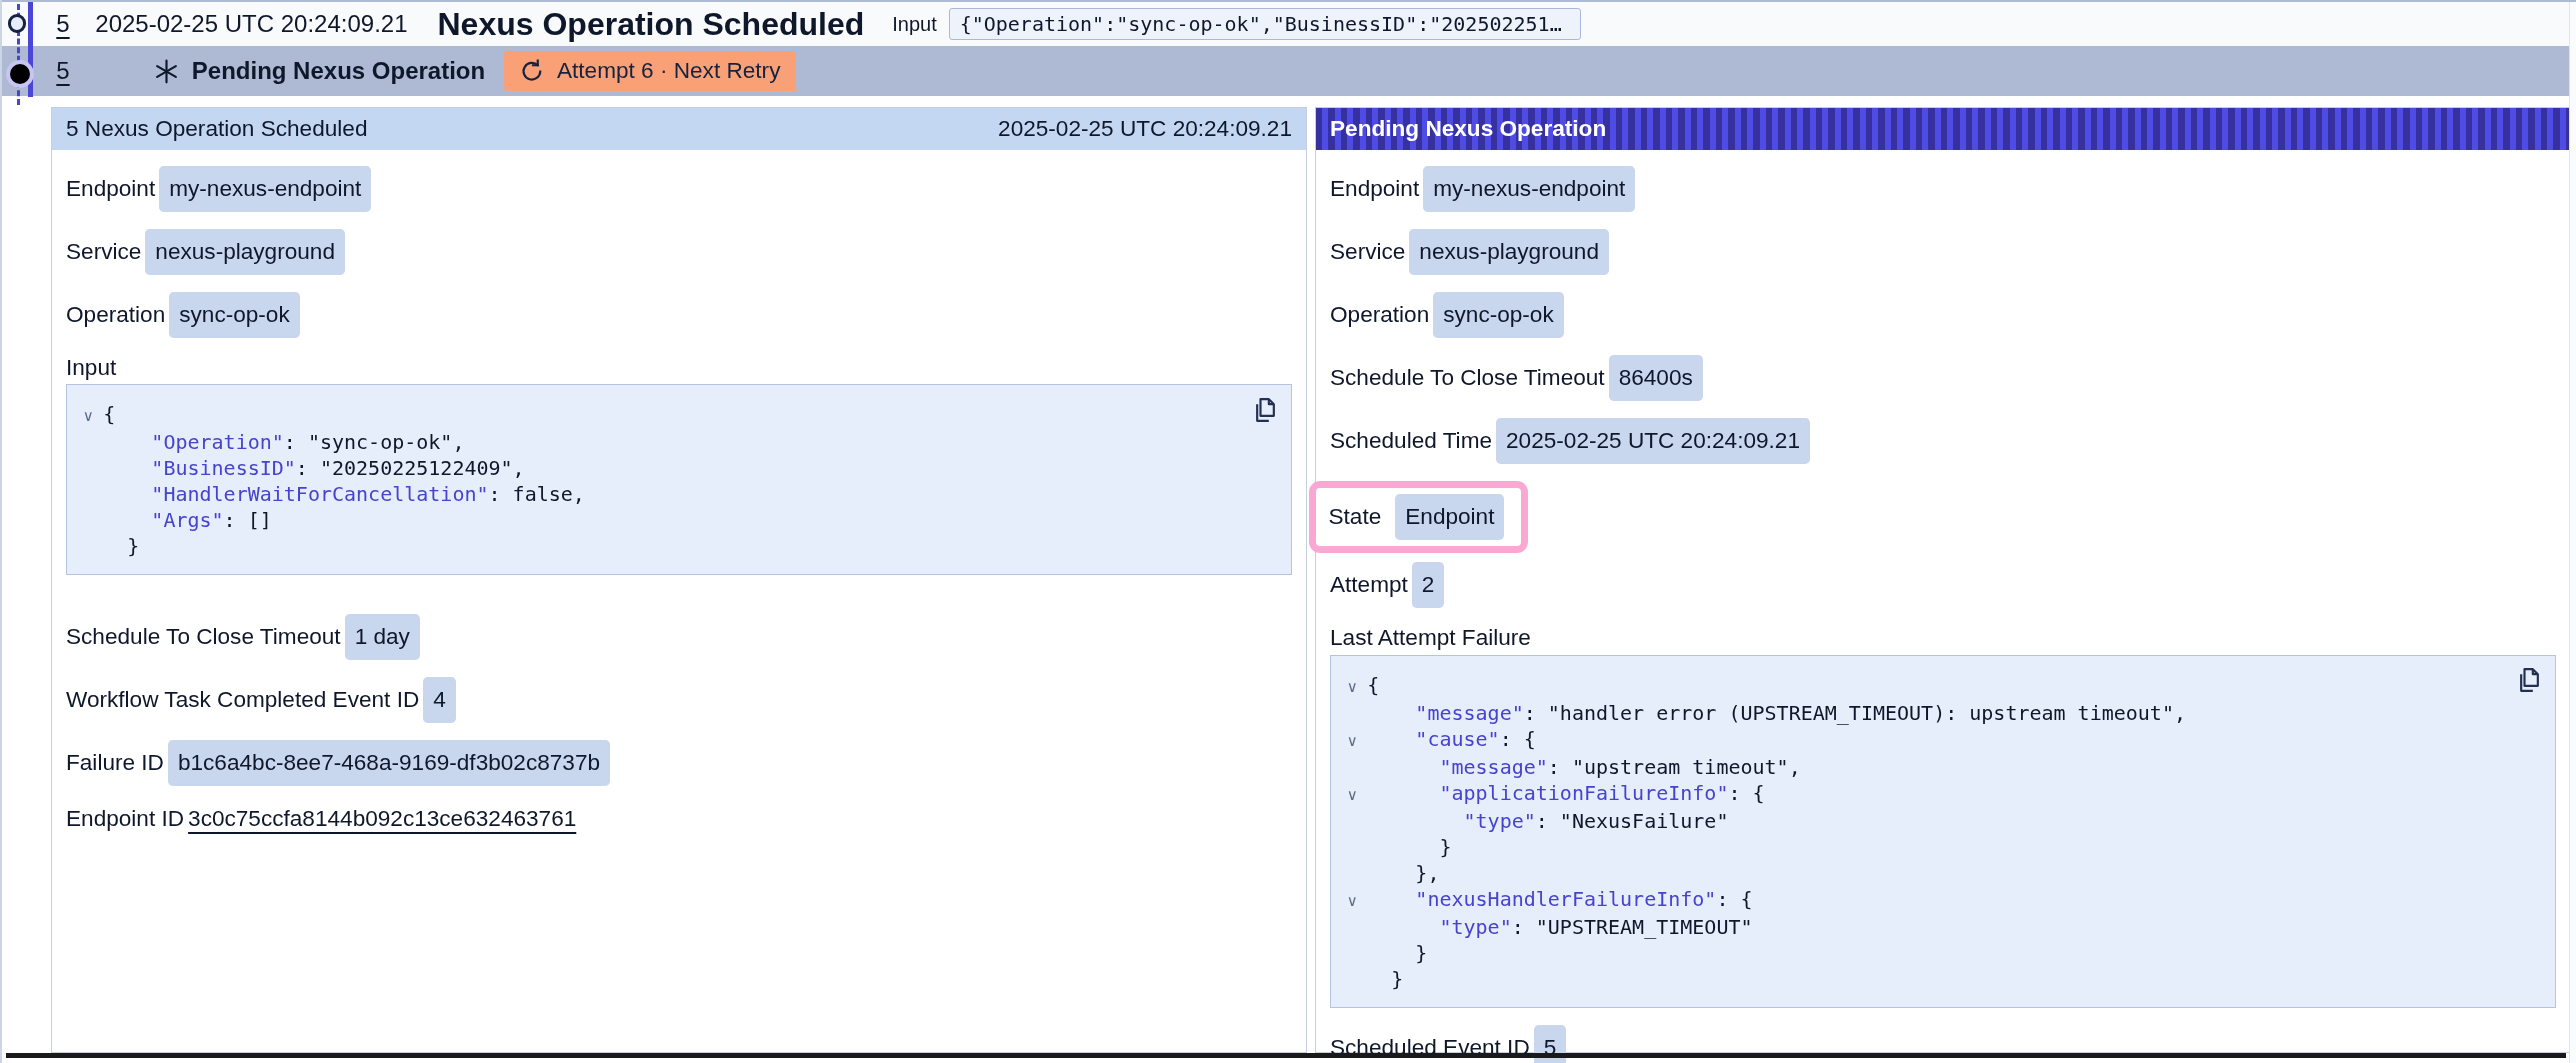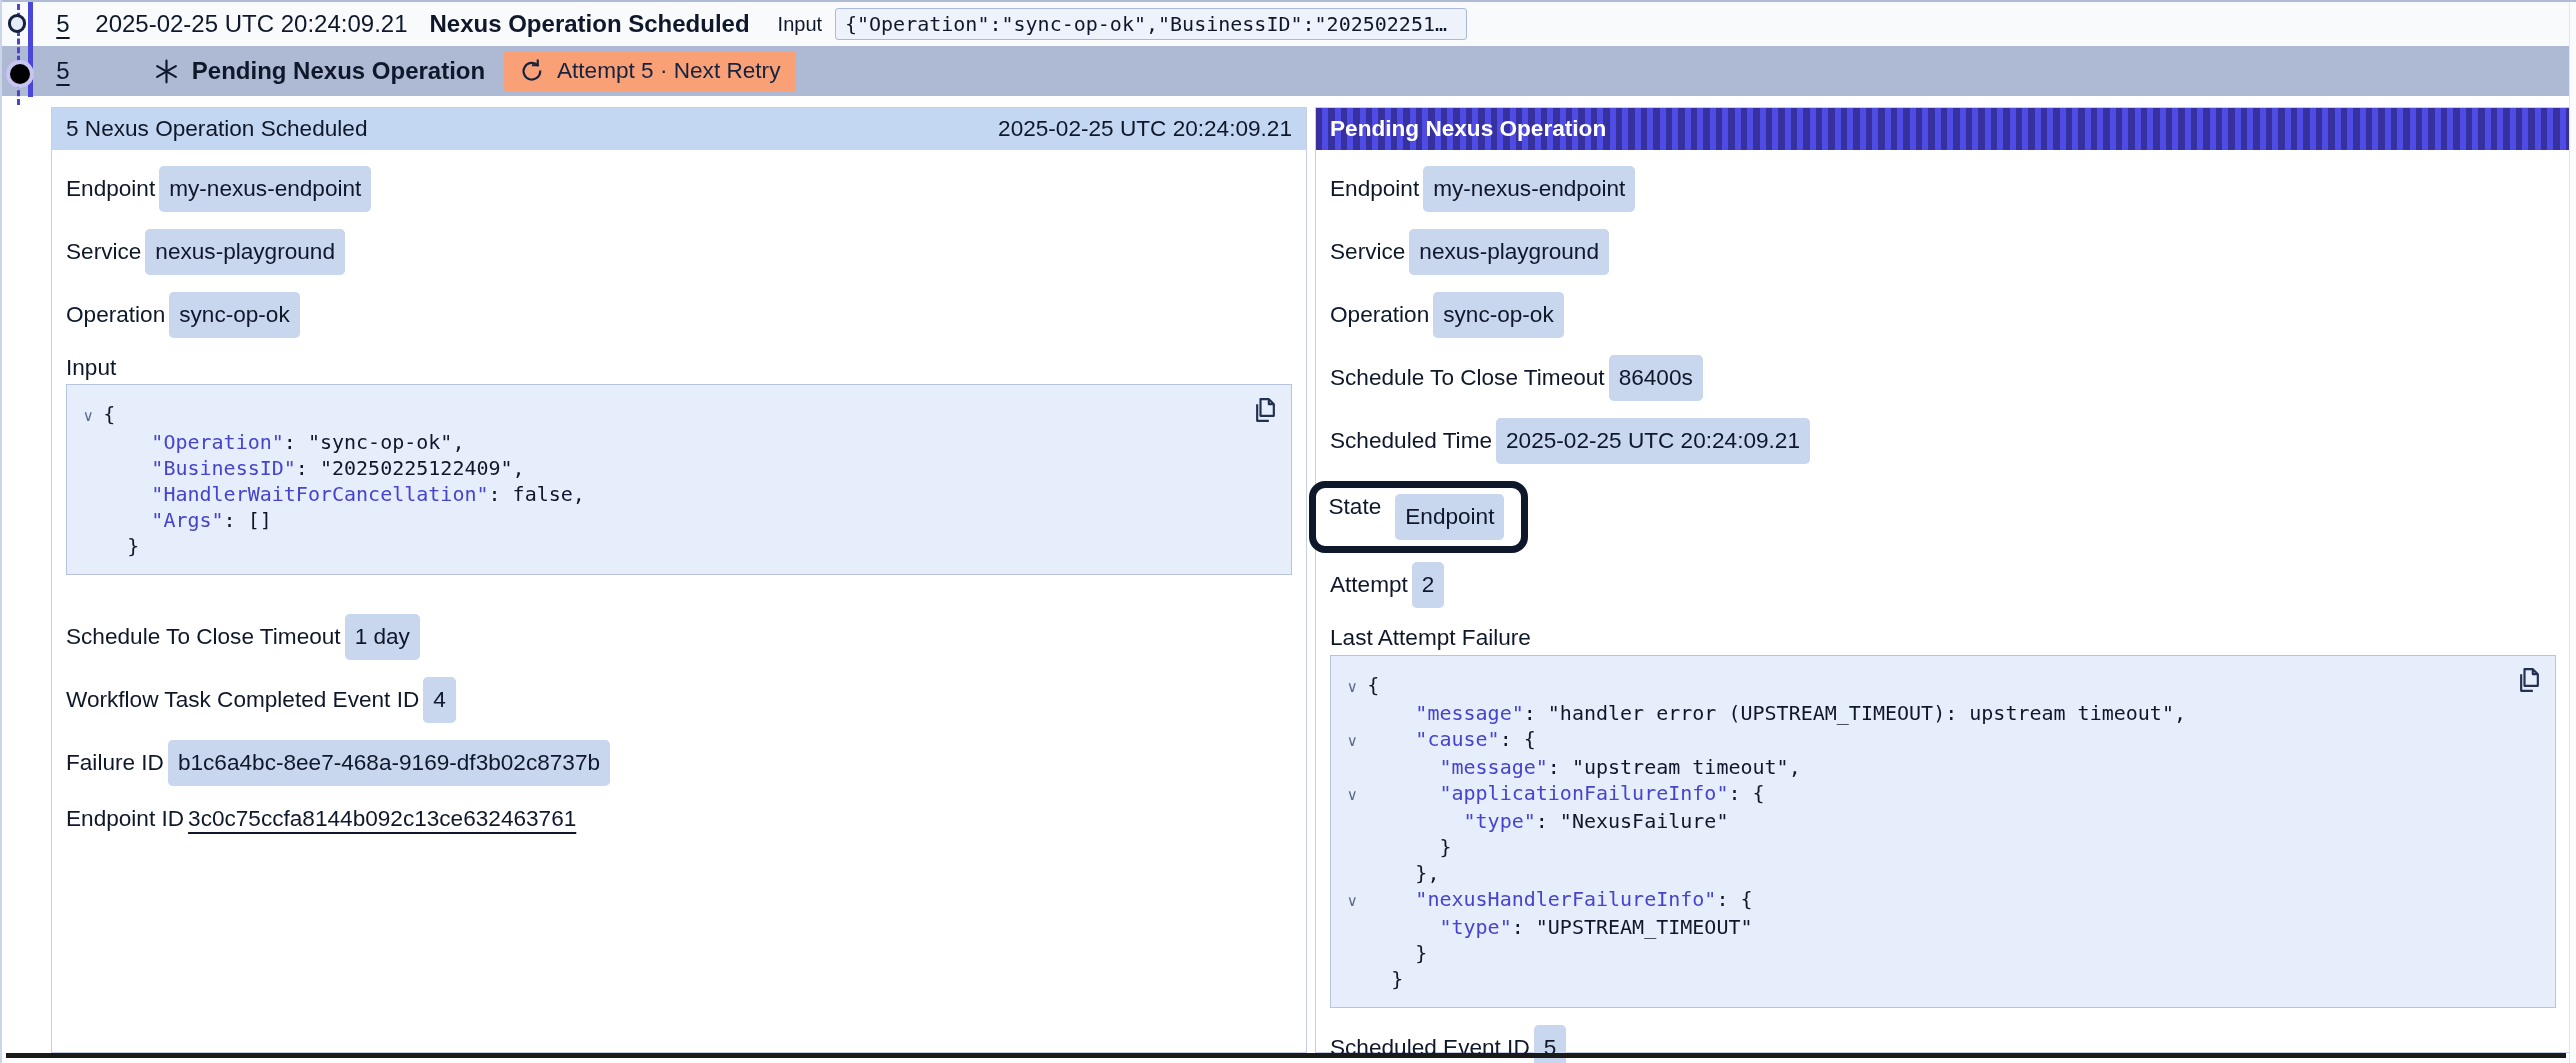--- a/index.html
+++ b/index.html
@@ -10,21 +10,21 @@
   .top-border{position:absolute;left:0;top:0;width:100%;height:2.3px;background:#AFBBD5;}
   .left-border{position:absolute;left:0;top:0;width:1.6px;height:100%;background:#CBD5E6;}
   .scroll-track{position:absolute;right:0;top:2.3px;width:7px;bottom:0;background:#FAFBFD;border-left:1.6px solid #DFE5EF;}
 
   
   .event-rows{position:absolute;left:1.6px;top:2.3px;width:2567px;}
   .row1{height:44px;background:#F8FAFC;display:flex;align-items:center;padding-left:50px;}
   .row2{height:50px;background:#AEBAD4;display:flex;align-items:center;padding-left:50px;}
   .eid{font-size:24px;font-weight:500;text-decoration:underline;text-underline-offset:4.7px;text-decoration-thickness:1.9px;margin-left:4.7px;width:28px;color:#0F172A;cursor:pointer;}
   .etime{font-size:24px;margin-left:11px;}
-  .etitle{font-size:24px;font-weight:700;margin-left:22px;}
+  .etitle{font-size:32px;font-weight:700;margin-left:30px;}
   .input-inline-label{font-size:20px;margin-left:28px;}
   .input-chip{margin-left:12.5px;font-family:"DejaVu Sans Mono", monospace;font-size:20px;background:#EEF2FB;border:1.6px solid #A9B8DC;border-radius:3.1px;padding:3.1px 9.4px;white-space:nowrap;max-width:632px;overflow:hidden;text-overflow:ellipsis;}
   .asterisk{margin-left:70px;display:inline-flex;}
   .ptitle{font-size:24px;font-weight:700;margin-left:12.5px;}
   .badge{margin-left:18.7px;display:inline-flex;align-items:center;gap:12.5px;background:#F9A077;color:#15233F;border-radius:3.1px;padding:7px 15.6px;font-size:22.6px;font-weight:500;}
 
   
   .timeline{position:absolute;left:0;top:2.3px;width:50px;height:104px;}
   .tl-dash{position:absolute;left:17px;top:1.6px;height:101px;width:0;border-left:3.1px dashed #4946C9;}
   .tl-bar{position:absolute;left:28px;top:0;width:4.7px;height:95px;background:#4A47D8;}
@@ -41,21 +41,21 @@
   .panel-body{padding:15.6px 14px 0 14px;}
 
   .frow{display:flex;align-items:center;gap:4px;margin-bottom:17px;min-height:31px;font-size:22.6px;}
   .flabel{font-size:22.6px;}
   .chip{background:#C8D6EE;border-radius:4.7px;padding:10px 10px;font-size:22.6px;white-space:nowrap;}
   .linkval{text-decoration:underline;text-underline-offset:6.2px;text-decoration-thickness:1.9px;cursor:pointer;}
   .sec-label{font-size:22.6px;height:26.5px;margin-bottom:3.1px;}
 
   
   .hlrow{margin-bottom:9.4px;}
-  .hl{display:inline-flex;gap:14px;border:7px solid #0f172a;border-radius:16px;padding:6.2px 17px 6.2px 12.5px;margin-left:-21px;background:#fff;position:relative;z-index:6;}
+  .hl{display:inline-flex;align-items:center;gap:14px;border:7px solid #f9a8d4;border-radius:11px;padding:6.2px 17px 6.2px 12.5px;margin-left:-21px;background:#fff;position:relative;z-index:6;}
 
   
   .codewrap{position:relative;background:#E6EDFB;border:1.6px solid #B7C4E0;margin:1.6px 0 17px 0;padding:15.6px 47px 15.6px 6.2px;font-family:"DejaVu Sans Mono", monospace;font-size:20px;line-height:26px;color:#0F172A;}
   .cl{white-space:pre;}
   .gut{display:inline-block;width:30px;color:#5B6B84;font-size:15px;text-align:center;font-family:"Liberation Sans", sans-serif;cursor:pointer;}
   .tok-k{color:#4643CE;}
   .tok-p{color:#0F172A;}
   .copy-btn{position:absolute;top:9.4px;right:12.5px;width:31px;height:31px;background:none;border:none;cursor:pointer;padding:0;}
   .codewrap.left-block{margin-bottom:39px;}
 
@@ -88,21 +88,21 @@
           </svg>
       </span>
       <span class="ptitle">Pending Nexus Operation</span>
       <span class="badge">
         <span style="display:inline-flex;">
           <svg width="25" height="25" viewBox="0 0 30 30" fill="none" stroke="#15233F" stroke-width="2.6" stroke-linecap="square">
               <path d="M22.5 7.5 a10 10 0 1 0 3 7.5"></path>
               <polyline points="22.5,1.8 22.5,7.5 16.8,7.5"></polyline>
             </svg>
         </span>
-        <span>Attempt 5 · Next Retry</span>
+        <span>Attempt 6 · Next Retry</span>
       </span>
     </div>
   </div>
 
   <div class="timeline">
     <div class="tl-dash"></div>
     <div class="tl-bar"></div>
     <div class="tl-open"></div>
     <div class="tl-filled"></div>
   </div>

